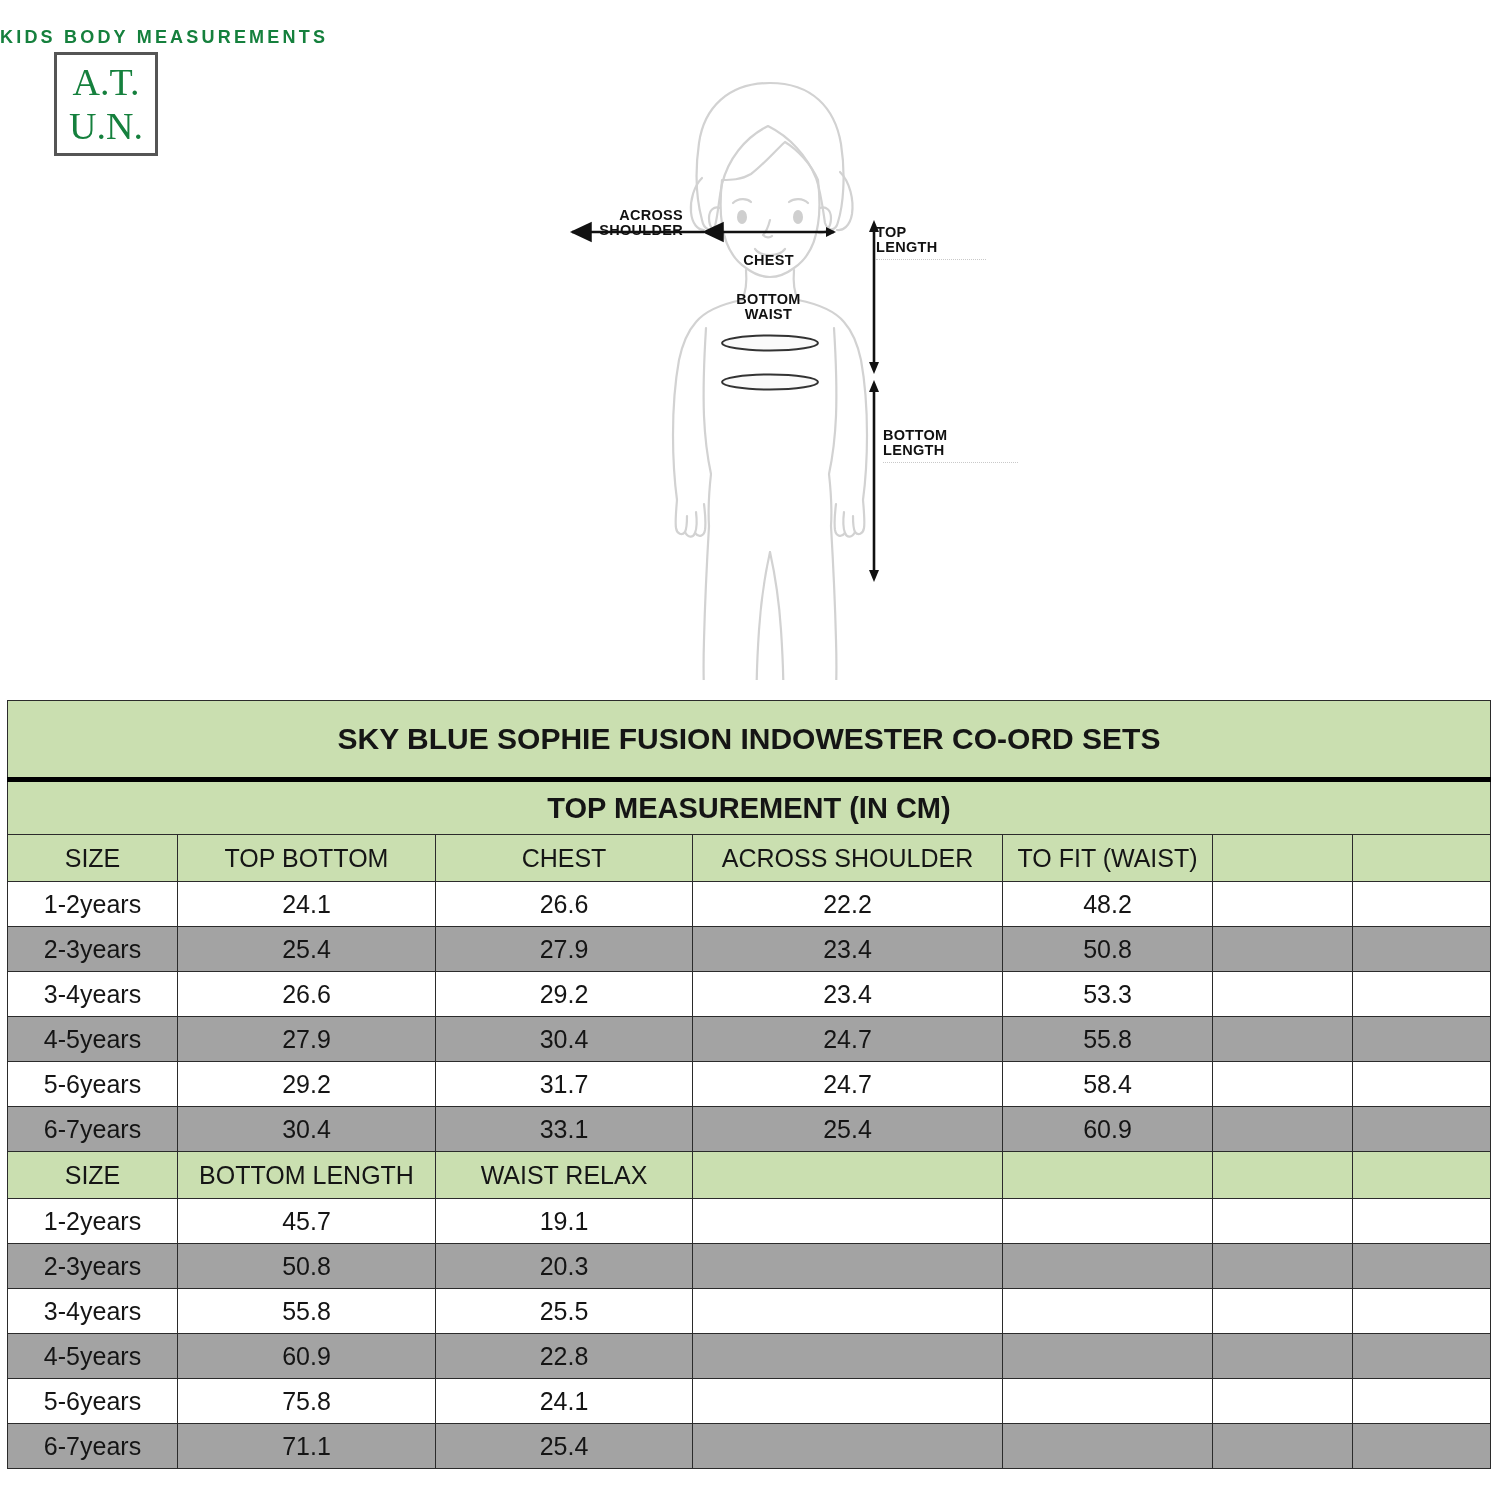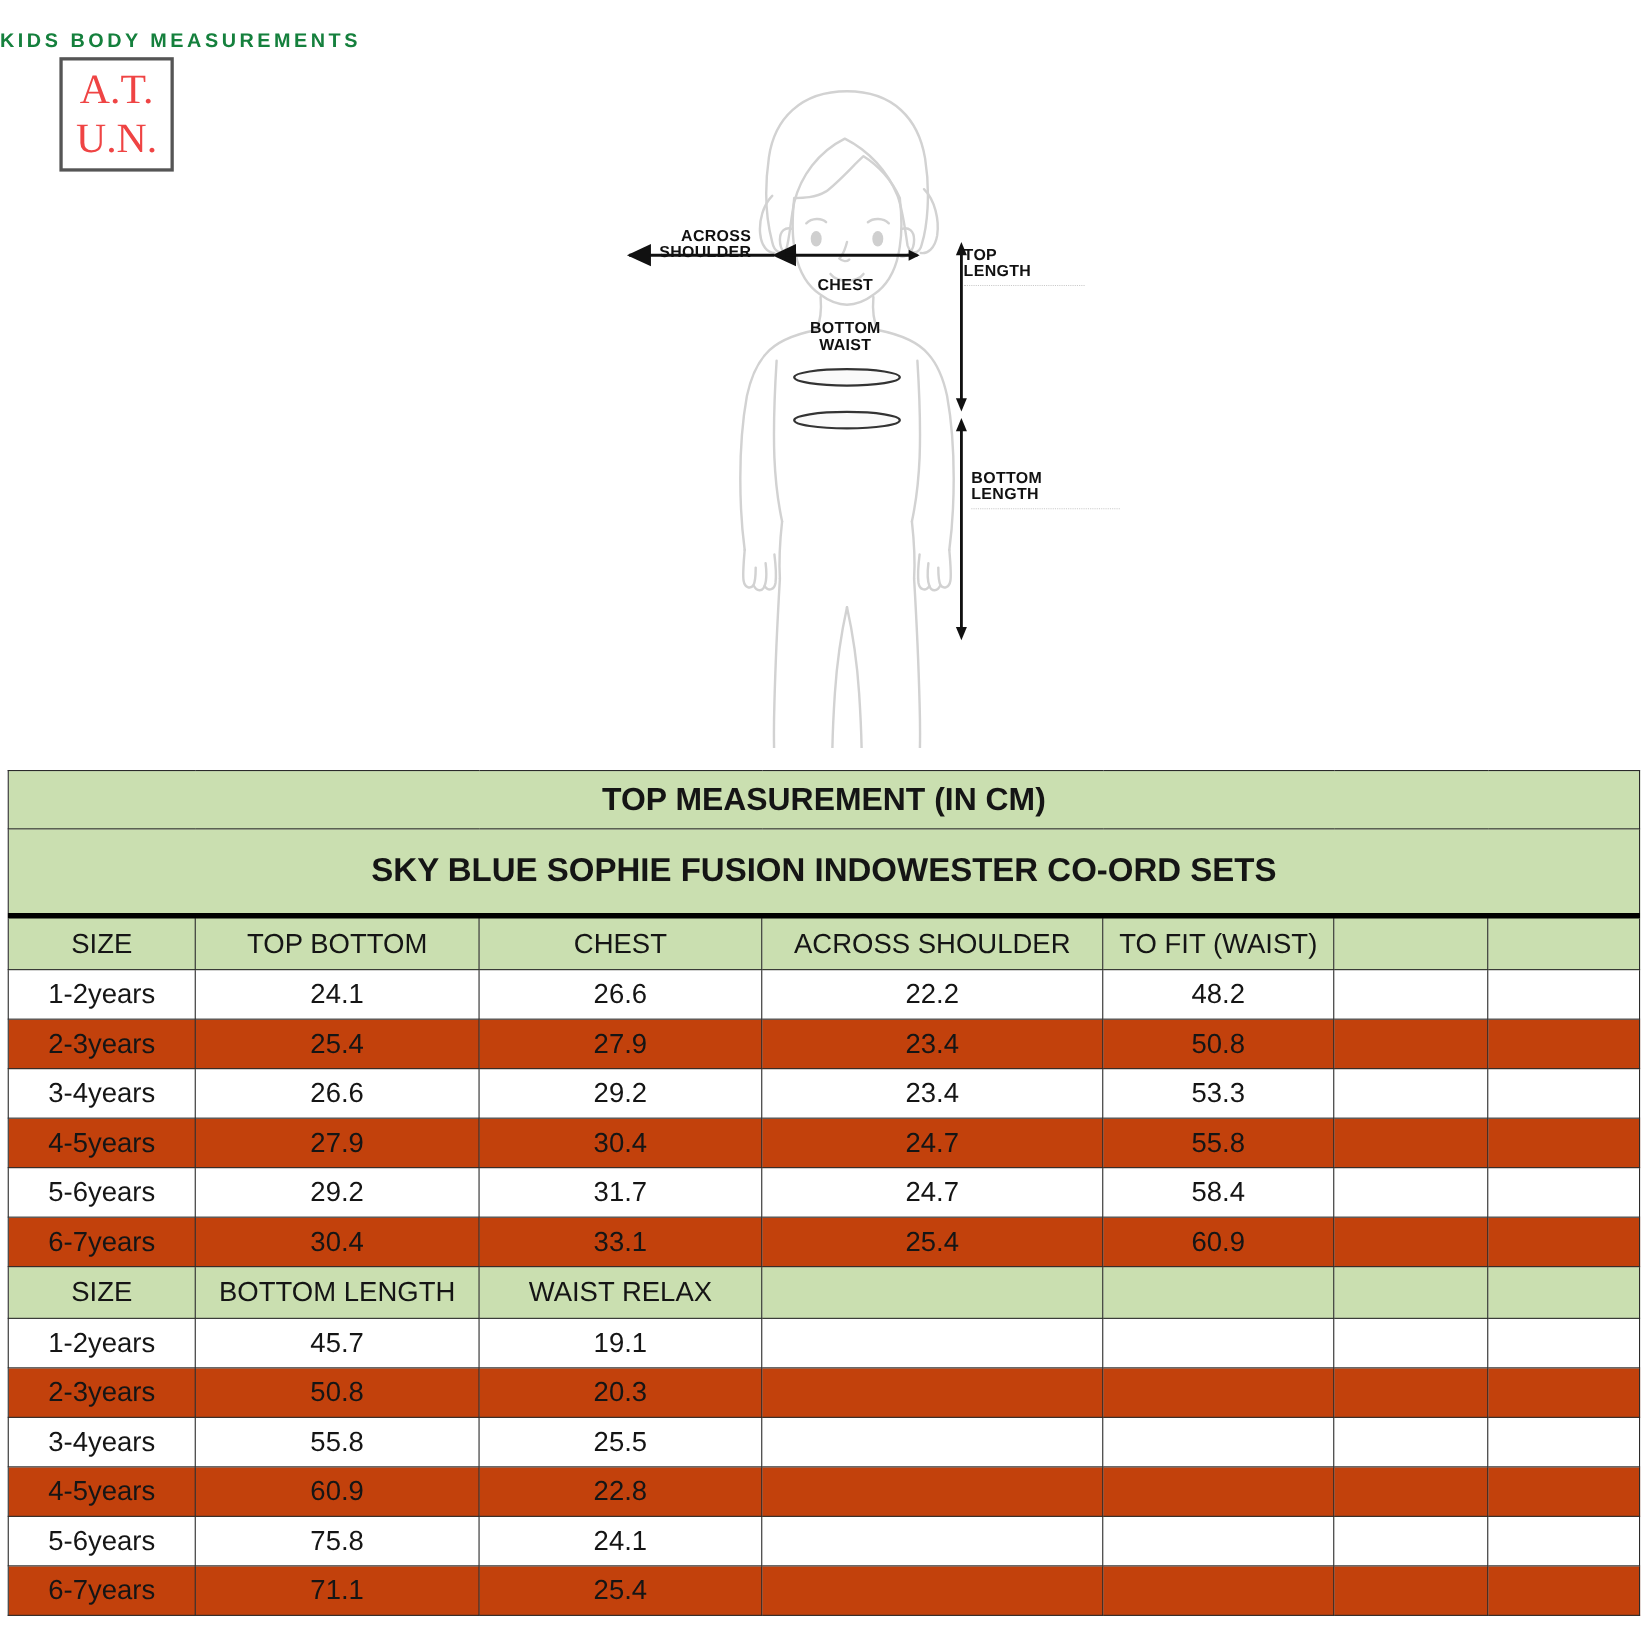--- a/index.html
+++ b/index.html
@@ -20,21 +20,21 @@
     position: absolute;
     left: 54px;
     top: 52px;
     width: 104px;
     height: 104px;
     border: 3px solid #555555;
     box-sizing: border-box;
   }
   #logo-box .logo-line {
     font-family: "Liberation Serif", serif;
-    color: #ef4444;
+    color: #15803d;
     font-size: 38px;
     line-height: 44px;
     text-align: center;
     letter-spacing: 0px;
     font-weight: 400;
   }
   #logo-box .logo-line.l1 { margin-top: 5px; }
 
   
   #page-title {
@@ -113,21 +113,21 @@
     font-weight: bold !important;
   }
   .col-head {
     background: #cadfb0;
     height: 46px !important;
     font-size: 25px !important;
     font-weight: normal;
     margin-left: 48px;
   }
   tr.row-odd td { background: #ffffff; }
-  tr.row-even td { background: #c2410c; }
+  tr.row-even td { background: #a3a3a3; }
 </style>
 </head>
 <body>
 
 <div id="logo-box">
   <div class="logo-line l1">A.T.</div>
   <div class="logo-line">U.N.</div>
 </div>
 
 <div id="page-title">KIDS BODY MEASUREMENTS</div>
@@ -266,24 +266,24 @@
     <col style="width:170px">
       <col style="width:258px">
       <col style="width:257px">
     <col style="width:310px">
       <col style="width:210px">
       <col style="width:140px">
       <col style="width:138px">
   </colgroup>
   <tbody id="table-body">
       <tr>
+        <td class="band-title" colspan="7">SKY BLUE SOPHIE FUSION INDOWESTER CO-ORD SETS</td>
+      </tr>
+      <tr>
         <td class="band-section" colspan="7">TOP MEASUREMENT (IN CM)</td>
-      </tr>
-      <tr>
-        <td class="band-title" colspan="7">SKY BLUE SOPHIE FUSION INDOWESTER CO-ORD SETS</td>
       </tr>
       <tr>
         <td class="col-head">SIZE</td>
         <td class="col-head">TOP BOTTOM</td>
         <td class="col-head">CHEST</td>
         <td class="col-head">ACROSS SHOULDER</td>
         <td class="col-head">TO FIT (WAIST)</td>
         <td class="col-head"></td>
         <td class="col-head"></td>
       </tr>

